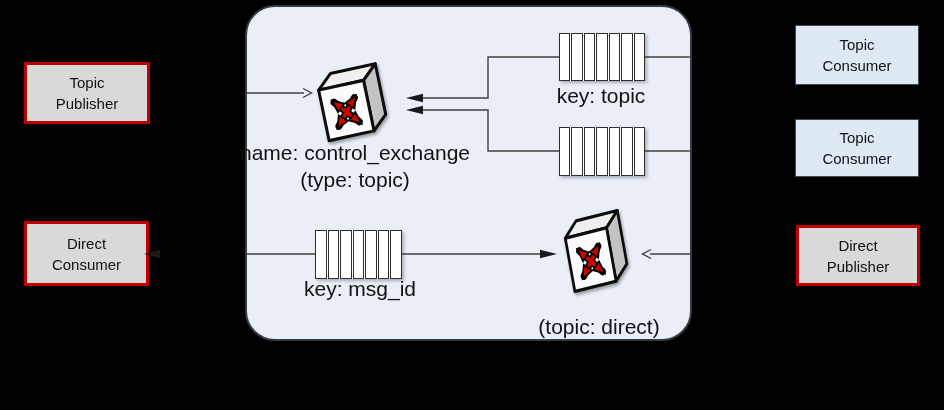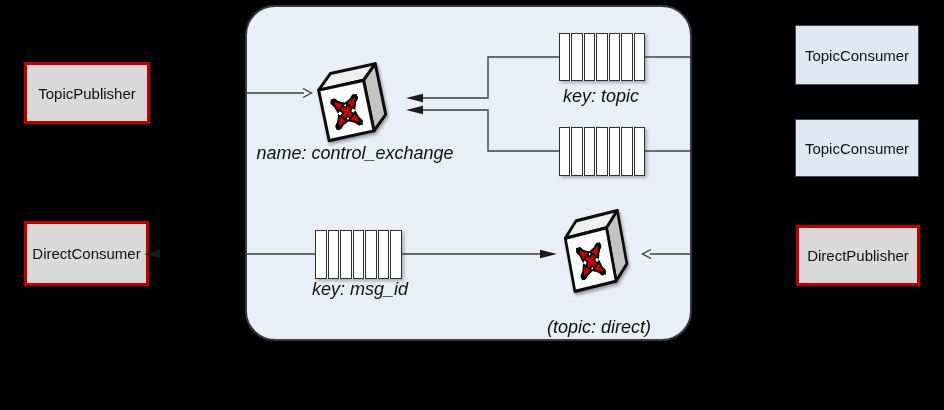--- a/index.html
+++ b/index.html
@@ -6,29 +6,29 @@
   .canvas{
     position:relative;width:944px;height:410px;background:#000;overflow:hidden;
     font-family:"Liberation Sans","DejaVu Sans",sans-serif;color:#111;
   }
   .broker{
     position:absolute;left:245px;top:5px;width:447px;height:336px;
     background:#e9eef7;border:2px solid #343a42;border-radius:30px;
     box-sizing:border-box;z-index:1;
   }
   .ext-box{
-    position:absolute;display:flex;flex-direction:row;align-items:center;justify-content:center;
+    position:absolute;display:flex;flex-direction:column;align-items:center;justify-content:center;
     box-sizing:border-box;text-align:center;font-size:15px;line-height:21px;z-index:2;
   }
   .red-box{background:#d9d9d9;border:3px solid #c00000;}
   .blue-box{background:#dfe9f4;border:1px solid #3f4a56;}
   .queue{position:absolute;z-index:3;background:#fff;box-shadow:2px 2px 3px rgba(90,100,115,.45);}
   .queue-cells{display:flex;gap:1px;width:100%;height:100%;background:#fff;box-sizing:border-box;}
   .qcell{flex:1;background:#fff;border:1px solid #2f2f2f;}
-  .lbl{position:absolute;transform:translateX(-50%);white-space:nowrap;font-size:18px;line-height:20px;z-index:3;font-style:italic;}
+  .lbl{position:absolute;transform:translateX(-50%);white-space:nowrap;font-size:21px;line-height:20px;z-index:3;}
   .overlay{position:absolute;left:0;top:0;z-index:4;pointer-events:none;}
   .cline{stroke:#3f3f3f;stroke-width:1.4;fill:none;}
   .copen{stroke:#3f3f3f;stroke-width:1.4;fill:none;}
   .cfill{fill:#1a1a1a;stroke:none;}
   .xicon{filter:drop-shadow(2px 3px 2px rgba(0,0,0,.35));}
 </style>
 </head>
 <body>
 
 <div class="canvas">
@@ -91,20 +91,21 @@
         <span class="qcell"></span>
         <span class="qcell"></span>
         <span class="qcell"></span>
       </div>
   </div>
 
   <div class="lbl" style="left:601px;top:86px">key: topic</div>
   <div class="lbl" style="left:360px;top:279px">key: msg_id</div>
 
   <div class="lbl" style="left:355px;top:143px">name: control_exchange</div>
+  <div class="lbl" style="left:355px;top:170px">(type: topic)</div>
   <div class="lbl" style="left:599px;top:317px">(topic: direct)</div>
 
   <svg class="overlay" width="944" height="410" viewBox="0 0 944 410">
     <defs>
       <marker id="mRed" markerUnits="userSpaceOnUse" markerWidth="20" markerHeight="18" refX="14" refY="9" orient="auto-start-reverse" viewBox="0 0 20 18">
         <path d="M2,2 L18,9 L2,16 Z" fill="#d10000" stroke="#000" stroke-width="2.5"></path>
       </marker>
       <g id="xchg" stroke="#0d0d0d" stroke-width="4" stroke-linejoin="round">
         <g transform="rotate(-12 50 66)">
           <polygon points="10,44 72,44 92,26 30,26" fill="#efefef"></polygon>

